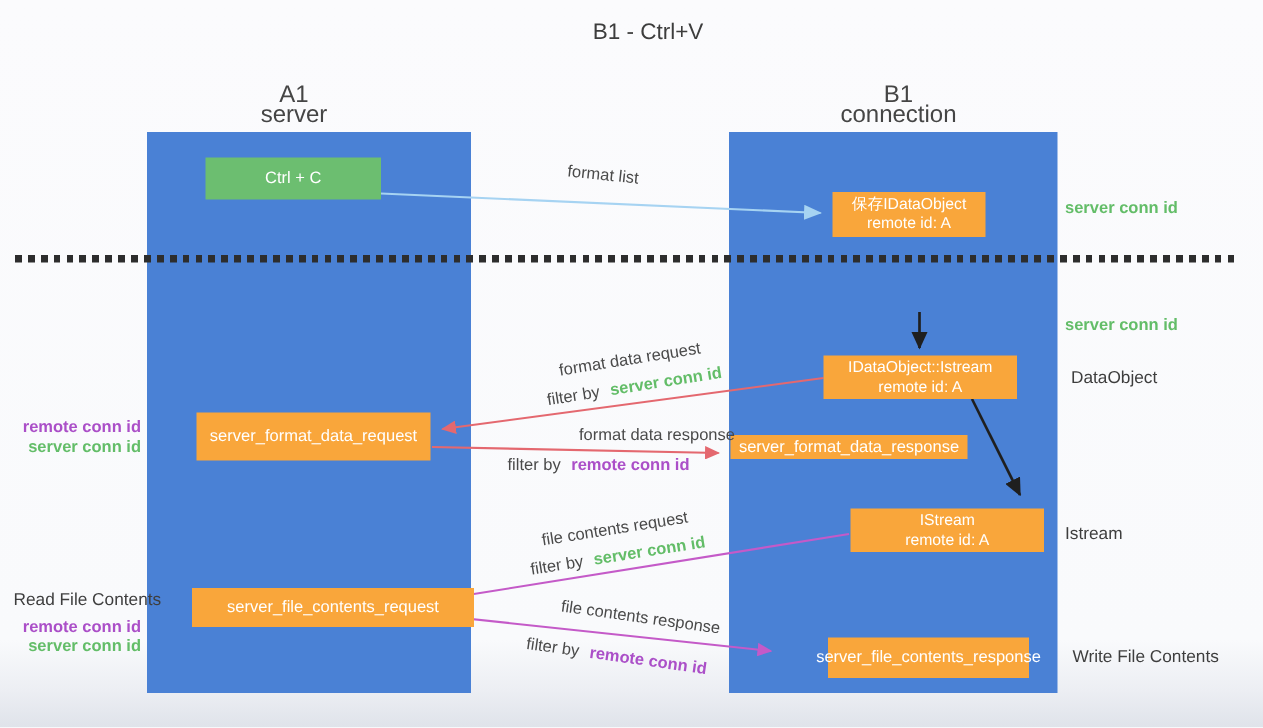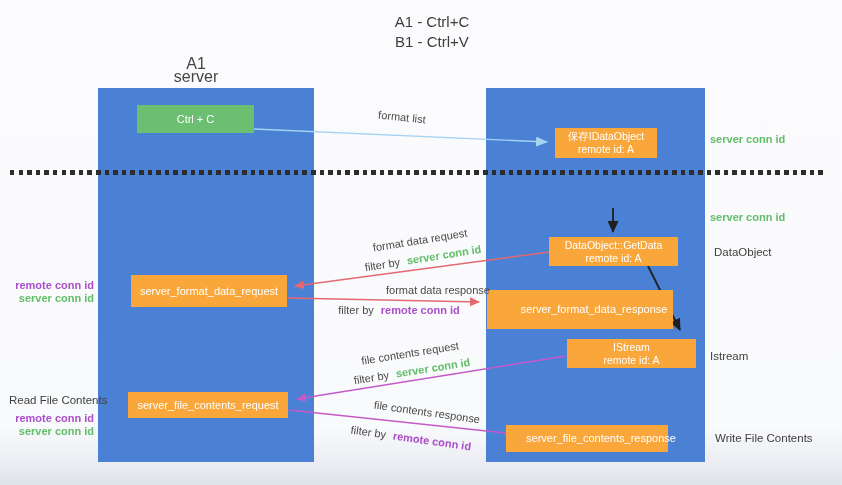--- a/index.html
+++ b/index.html
@@ -61,62 +61,65 @@
     <line x1="648" y1="266" x2="680" y2="330" stroke-width="1.8" marker-end="url(#mk-black)" stroke="#1f1f1f"></line>
     <line x1="549" y1="252" x2="295" y2="286" stroke-width="1.4" marker-end="url(#mk-red)" stroke="#e4686f"></line>
     <line x1="288" y1="298" x2="479" y2="302" stroke-width="1.4" marker-end="url(#mk-red)" stroke="#e4686f"></line>
     <line x1="566" y1="356" x2="297" y2="399" stroke-width="1.4" marker-end="url(#mk-mag)" stroke="#c45ac8"></line>
     <line x1="289" y1="410" x2="514" y2="434" stroke-width="1.4" marker-end="url(#mk-mag)" stroke="#c45ac8"></line>
   </svg>
 
   <div class="divider"></div>
 
   <div class="title">
-    <div>A1 - Ctrl+C</div>
     <div>B1 - Ctrl+V</div>
   </div>
 
   <div class="hdr" style="left:146px;">
     <div>A1</div>
     <div>server</div>
+  </div>
+  <div class="hdr" style="left:549px;">
+    <div>B1</div>
+    <div>connection</div>
   </div>
 
   <div class="node green" style="left:137px;top:105px;width:117px;height:28px;">
     <div>Ctrl + C</div>
   </div>
 
   <div class="node orange" style="left:555px;top:128px;width:102px;height:30px;font-size:10.5px;">
     <div>保存IDataObject</div>
     <div>remote id: A</div>
   </div>
 
 
   <div class="node orange" style="left:549px;top:237px;width:129px;height:29px;font-size:10.5px;">
-    <div>DataObject::GetData</div>
+    <div>IDataObject::Istream</div>
     <div>remote id: A</div>
   </div>
 
   <div class="node orange" style="left:131px;top:275px;width:156px;height:32px;">
     <div>server_format_data_request</div>
   </div>
 
-  <div class="node orange" style="left:487px;top:290px;width:158px;height:39px;padding-left:28px;">
+  <div class="node orange" style="left:487px;top:290px;width:158px;height:16px;">
     <div>server_format_data_response</div>
   </div>
 
   <div class="node orange" style="left:567px;top:339px;width:129px;height:29px;font-size:10.5px;">
     <div>IStream</div>
     <div>remote id: A</div>
   </div>
 
-  <div class="node orange" style="left:128px;top:392px;width:160px;height:26px;text-align:right;">
+  <div class="node orange" style="left:128px;top:392px;width:188px;height:26px;text-align:right;">
     <div>server_file_contents_request</div>
   </div>
 
-  <div class="node orange" style="left:506px;top:425px;width:134px;height:27px;padding-left:28px;">
+  <div class="node orange" style="left:552px;top:425px;width:134px;height:27px;">
     <div>server_file_contents_response</div>
   </div>
 
   <div class="elabel" style="left:402px;top:117px;transform:translate(-50%,-50%) rotate(6deg);">
     <span class="seg">format list</span>
   </div>
 
   <div class="elabel" style="left:420px;top:240px;transform:translate(-50%,-50%) rotate(-9deg);">
     <span class="seg">format data request</span>
   </div>

